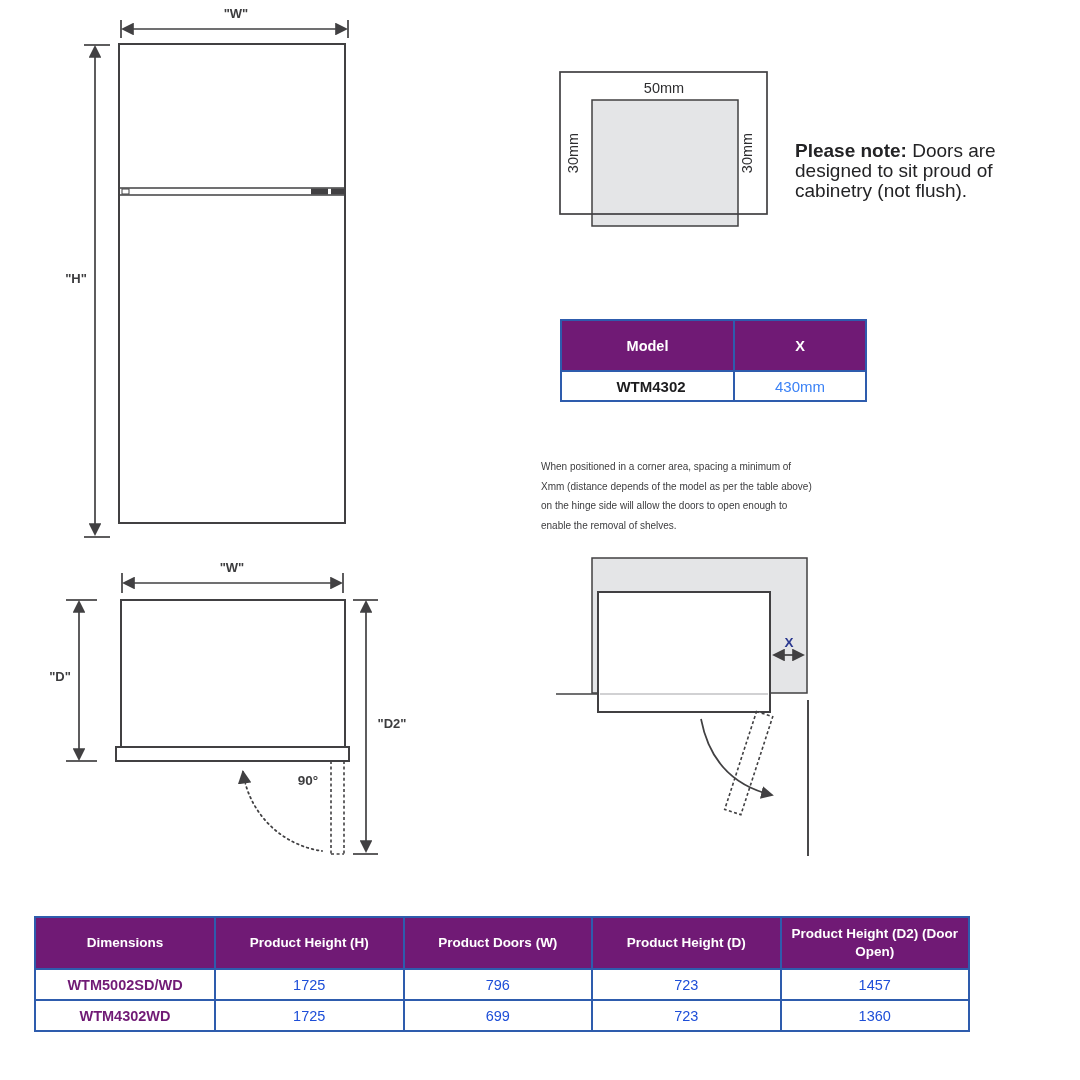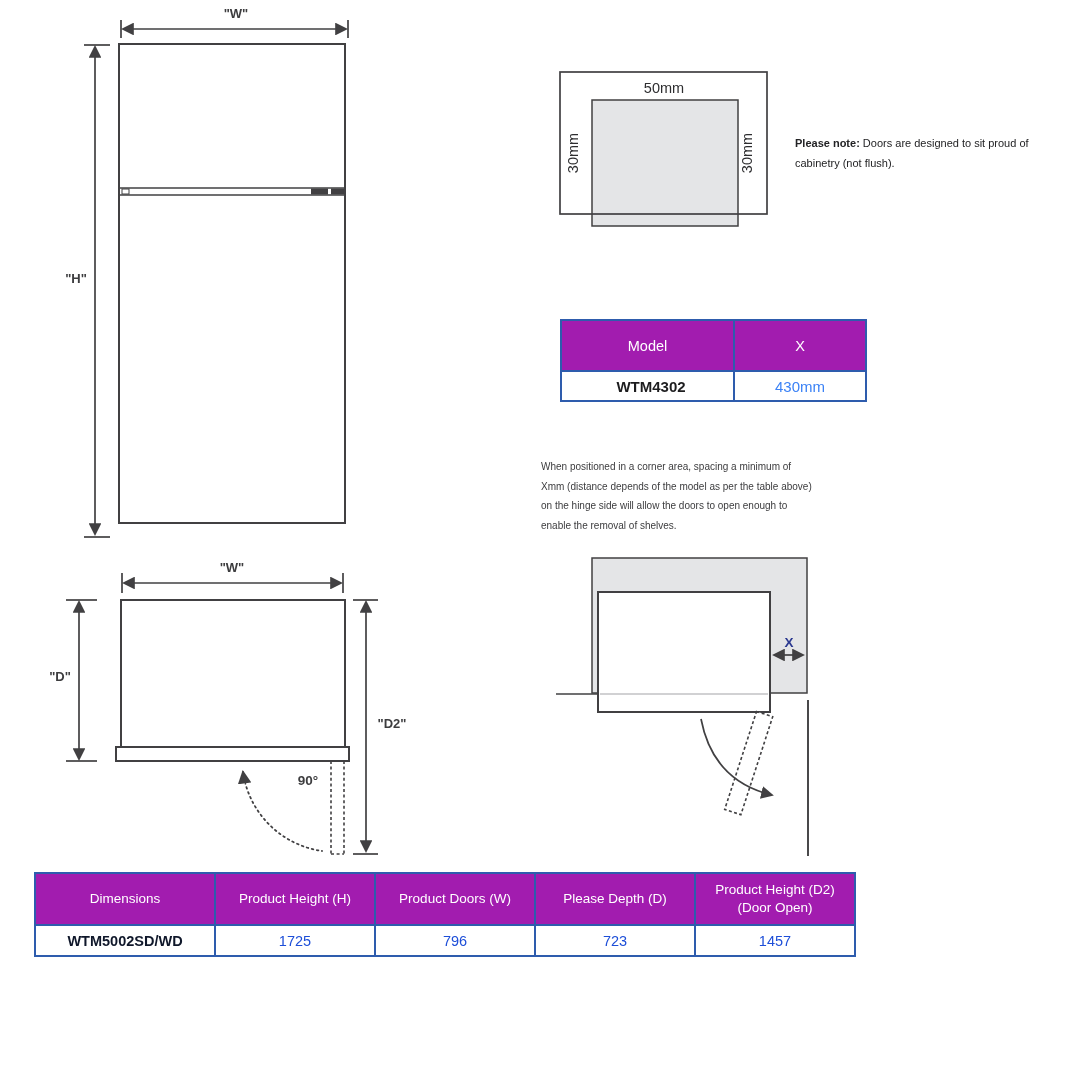--- a/index.html
+++ b/index.html
@@ -1,39 +1,39 @@
 <!DOCTYPE html>
 <html><head>
 <meta charset="utf-8">
 <style>
   html,body{margin:0;padding:0;background:#ffffff;}
   body{width:1080px;height:1080px;position:relative;font-family:"Liberation Sans",sans-serif;overflow:hidden;}
   svg text{font-family:"Liberation Sans",sans-serif;}
 
-  .note{position:absolute;left:795px;top:122px;width:258px;font-size:11px;line-height:20px;color:#232325;}
+  .note{position:absolute;left:795px;top:122px;width:258px;font-size:19px;line-height:20px;color:#232325;}
   .note b{font-weight:bold;}
 
   .corner-note{position:absolute;left:541px;top:447px;width:500px;font-size:10px;line-height:19.5px;
                color:#3c3c3e;white-space:pre-line;}
 
   table{border-collapse:collapse;table-layout:fixed;text-align:center;}
   th,td{border:2px solid #2e5cad;overflow:hidden;}
-  th{background:#a21caf;color:#ffffff;font-weight:normal;margin-top:20px;}
+  th{background:#701a75;color:#ffffff;font-weight:bold;margin-top:20px;}
 
   .model-table{position:absolute;left:560px;top:319px;width:307px;}
   .model-table col.c1{width:173px;}
   .model-table th{height:47px;font-size:14.5px;}
   .model-table td{height:26px;font-size:15px;color:#3b82f6;}
   .model-table td.model{font-weight:bold;color:#1d1d1f;padding-left:8px;}
 
-  .dim-table{position:absolute;left:34px;top:872px;width:822px;}
+  .dim-table{position:absolute;left:34px;top:916px;width:936px;}
   .dim-table col.c1{width:180px;}
   .dim-table th{height:50px;font-size:13.5px;line-height:1.3;padding:0 10px;}
   .dim-table td{height:27px;font-size:14.5px;color:#1d4ed8;}
-  .dim-table td.model{font-weight:bold;color:#0f172a;}
+  .dim-table td.model{font-weight:bold;color:#701a75;}
 </style>
 </head>
 <body>
 
 <svg width="1080" height="1080" viewBox="0 0 1080 1080" style="position:absolute;left:0;top:0;">
   <defs>
     <marker id="arr" viewBox="0 0 10 10" refX="8.5" refY="5" markerWidth="7.5" markerHeight="7.5" orient="auto-start-reverse">
         <path d="M0,0 L10,5 L0,10 z" fill="#414042"></path>
       </marker>
   </defs>
@@ -144,26 +144,33 @@
       <col>
       <col>
       <col>
       <col>
     </colgroup>
   <thead>
     <tr>
       <th>Dimensions</th>
       <th>Product Height (H)</th>
       <th>Product Doors (W)</th>
-      <th>Please Depth (D)</th>
+      <th>Product Height (D)</th>
       <th>Product Height (D2) (Door Open)</th>
     </tr>
   </thead>
   <tbody>
     <tr>
       <td class="model">WTM5002SD/WD</td>
       <td>1725</td>
       <td>796</td>
       <td>723</td>
       <td>1457</td>
     </tr>
+    <tr>
+      <td class="model">WTM4302WD</td>
+      <td>1725</td>
+      <td>699</td>
+      <td>723</td>
+      <td>1360</td>
+    </tr>
   </tbody>
 </table>
 
 </body></html>

